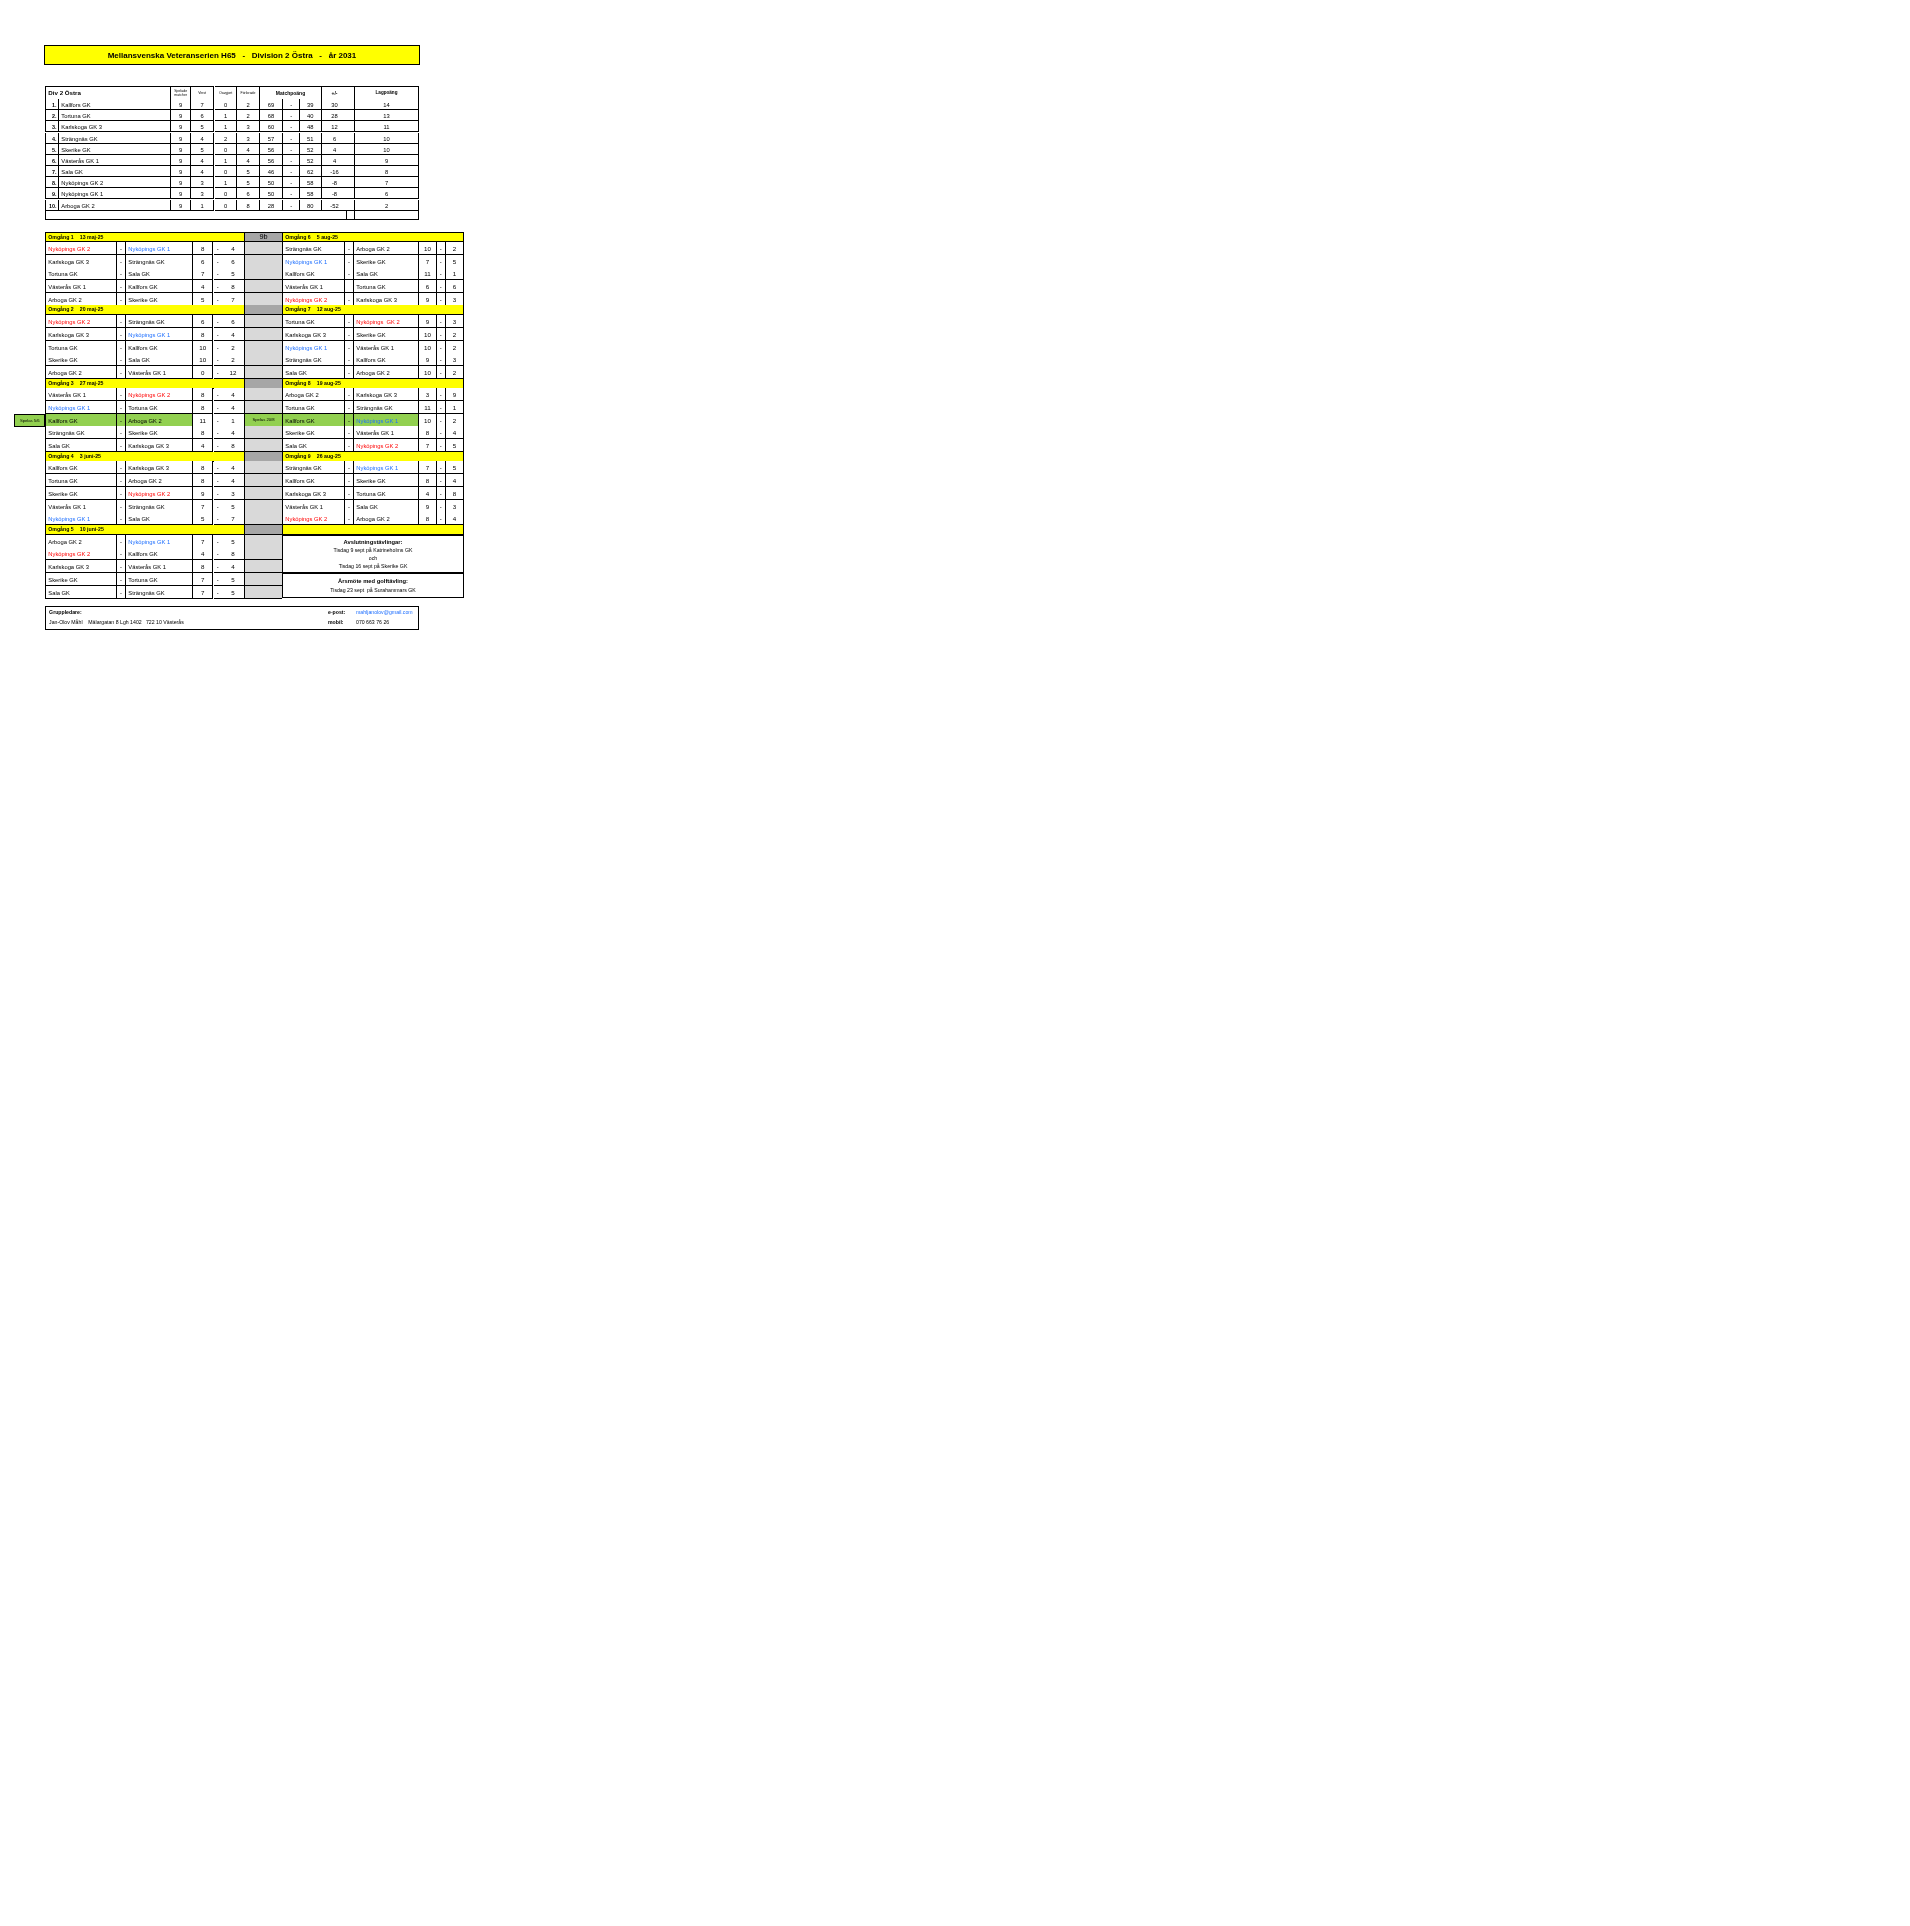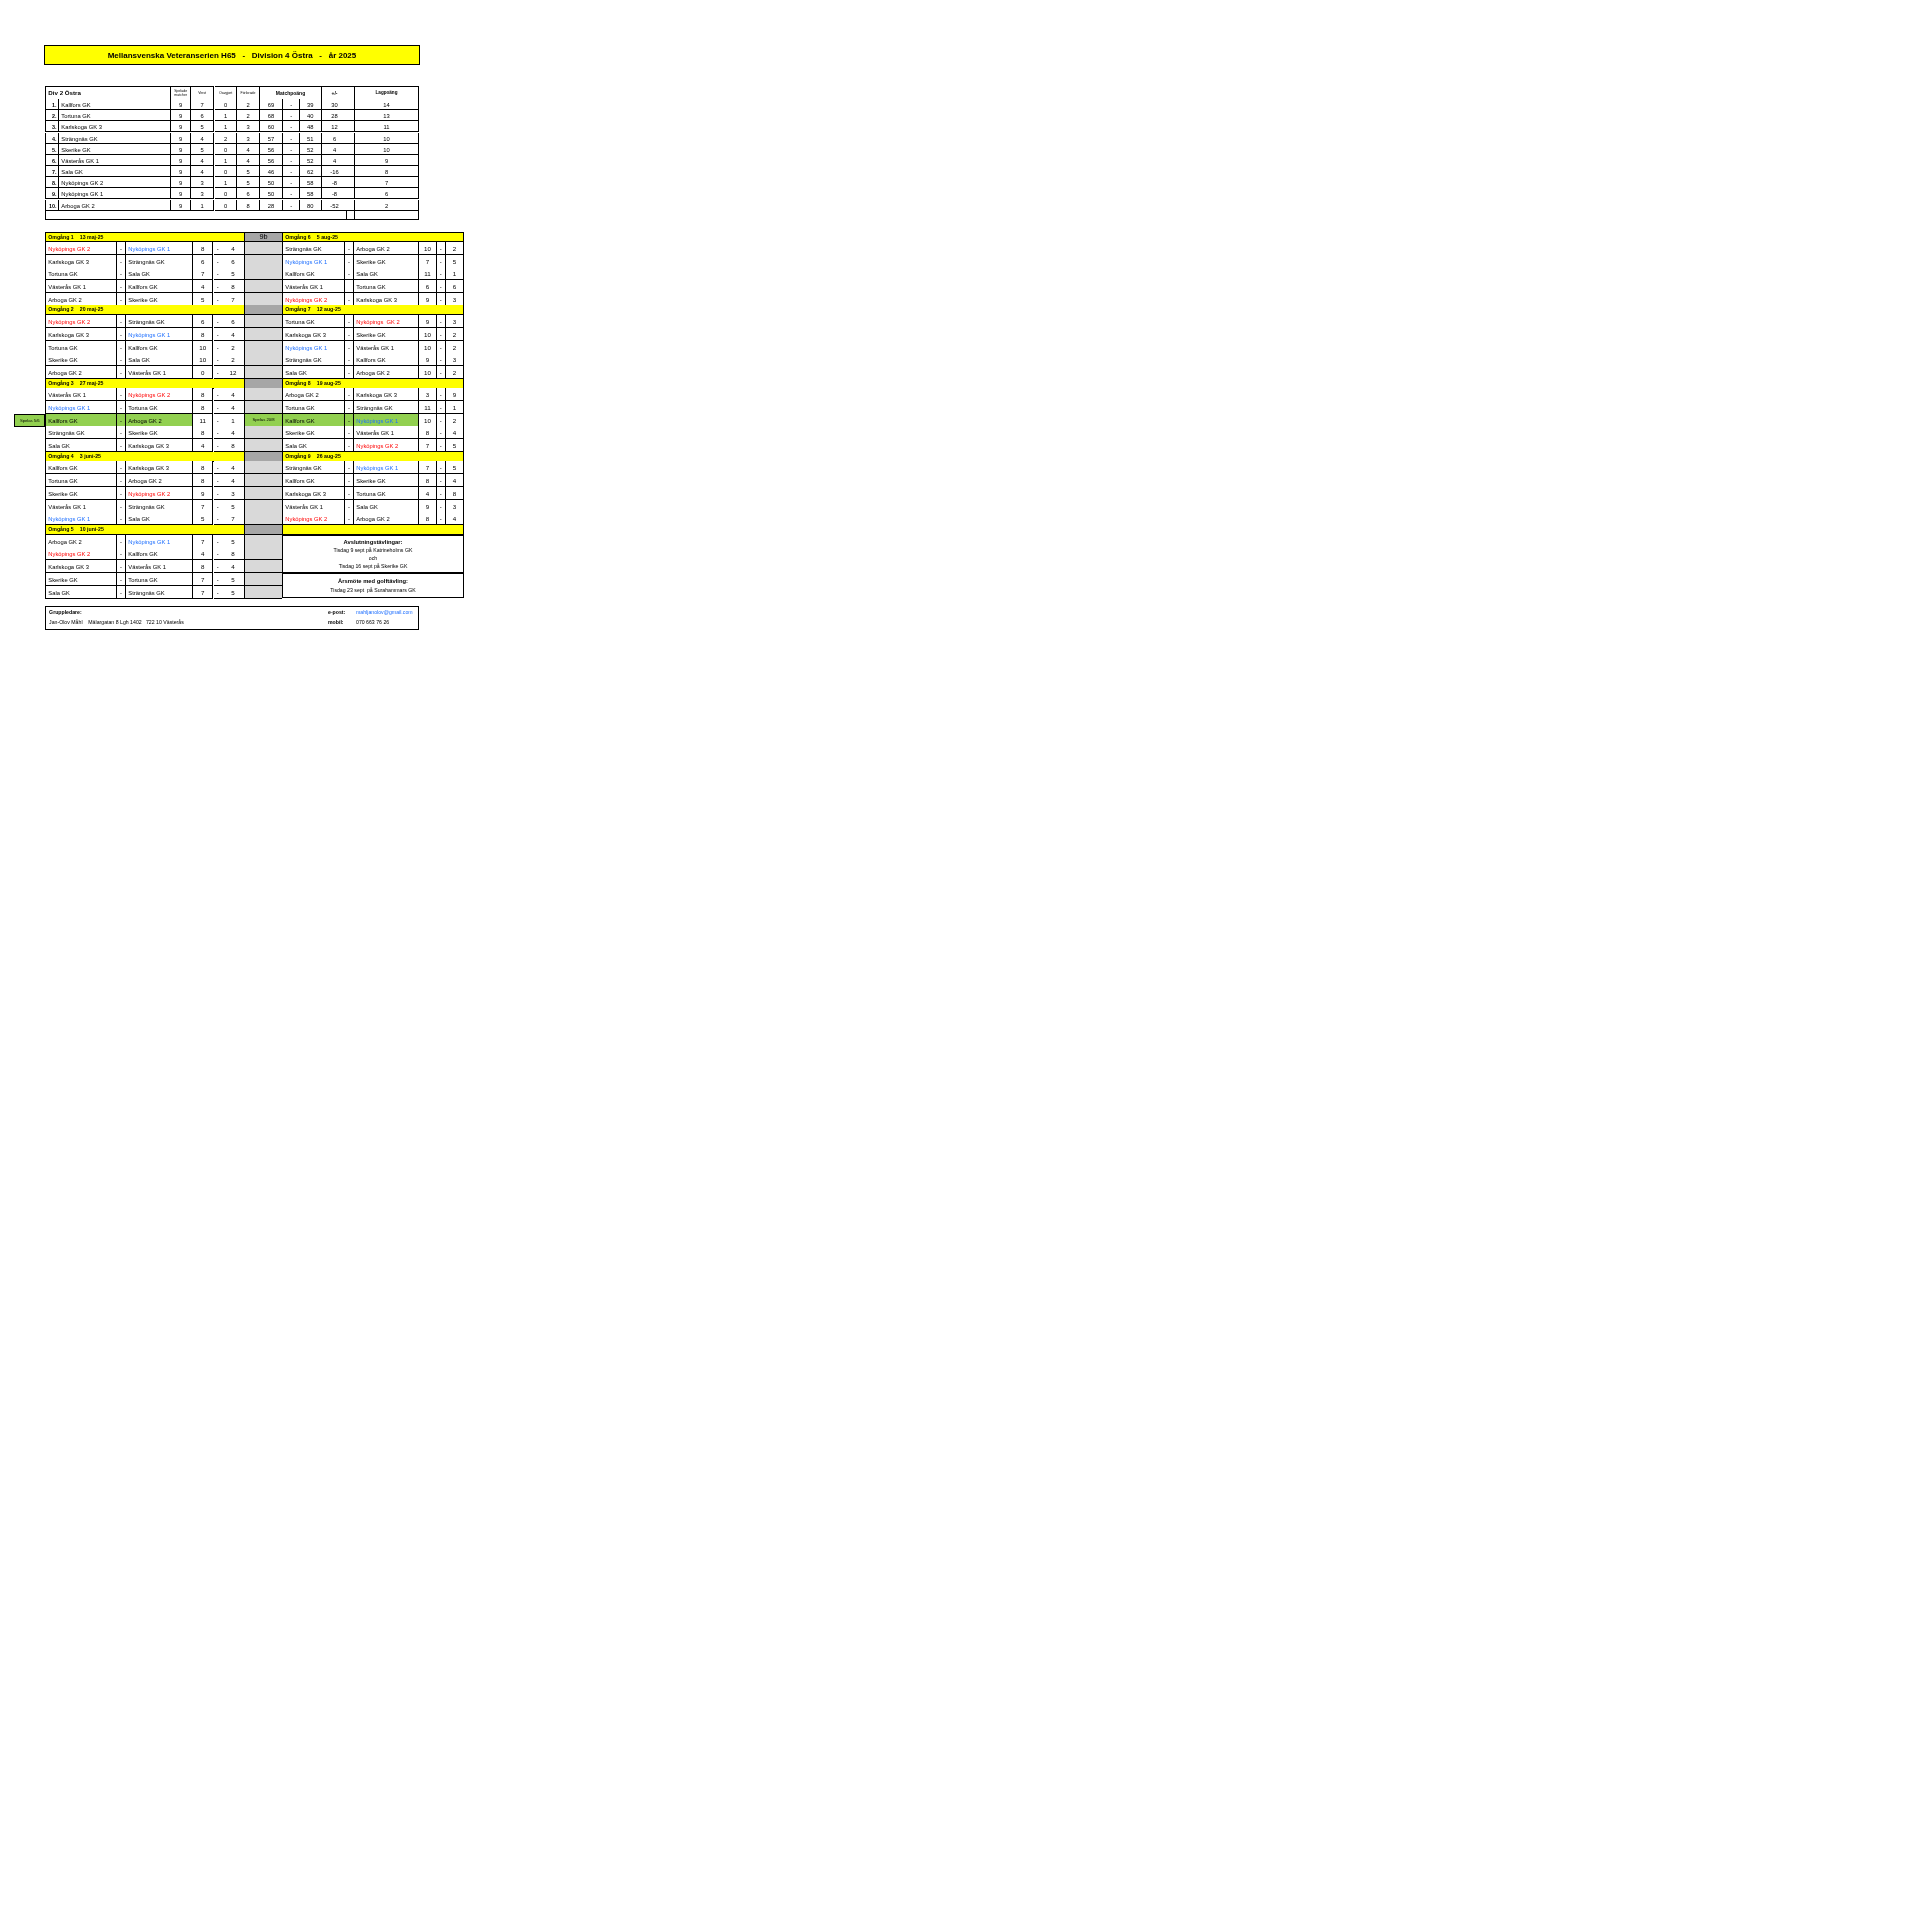--- a/index.html
+++ b/index.html
@@ -59,21 +59,21 @@
            border:0.8px solid #000;border-bottom:1.9px solid #000;background:#fff;}
   .contact span{position:absolute;font-size:5.2px;white-space:pre;}
   .cb{font-weight:bold;font-size:5.4px;}
   .mail{color:var(--blue);cursor:pointer;}
 </style>
 </head>
 <body>
 
 <div class="page">
 
-  <div class="title-box">Mellansvenska Veteranserien H65   -   Division 4 Östra   -   år 2025</div>
+  <div class="title-box">Mellansvenska Veteranserien H65   -   Division 2 Östra   -   år 2031</div>
 
   <div id="standings">
       <div class="acell shead sh-div sh-first" style="left: 45px; top: 86px; width: 126px; height: 13.5px;">Div 2 Östra</div>
       <div class="acell shead sh-small" style="left: 171px; top: 86px; width: 20.4px; height: 13.5px;">Spelade
 matcher</div>
       <div class="acell shead" style="left: 191px; top: 86px; width: 23px; height: 13.5px;">Vinst</div>
       <div class="acell shead" style="left: 215px; top: 86px; width: 22.3px; height: 13.5px;">Oavgjort</div>
       <div class="acell shead" style="left: 237px; top: 86px; width: 23px; height: 13.5px;">Förlorade</div>
       <div class="acell shead sh-bold" style="left: 260px; top: 86px; width: 62px; height: 13.5px;">Matchpoäng</div>
       <div class="acell shead sh-bold" style="left: 322px; top: 86px; width: 26px; height: 13.5px;">+/-</div>

